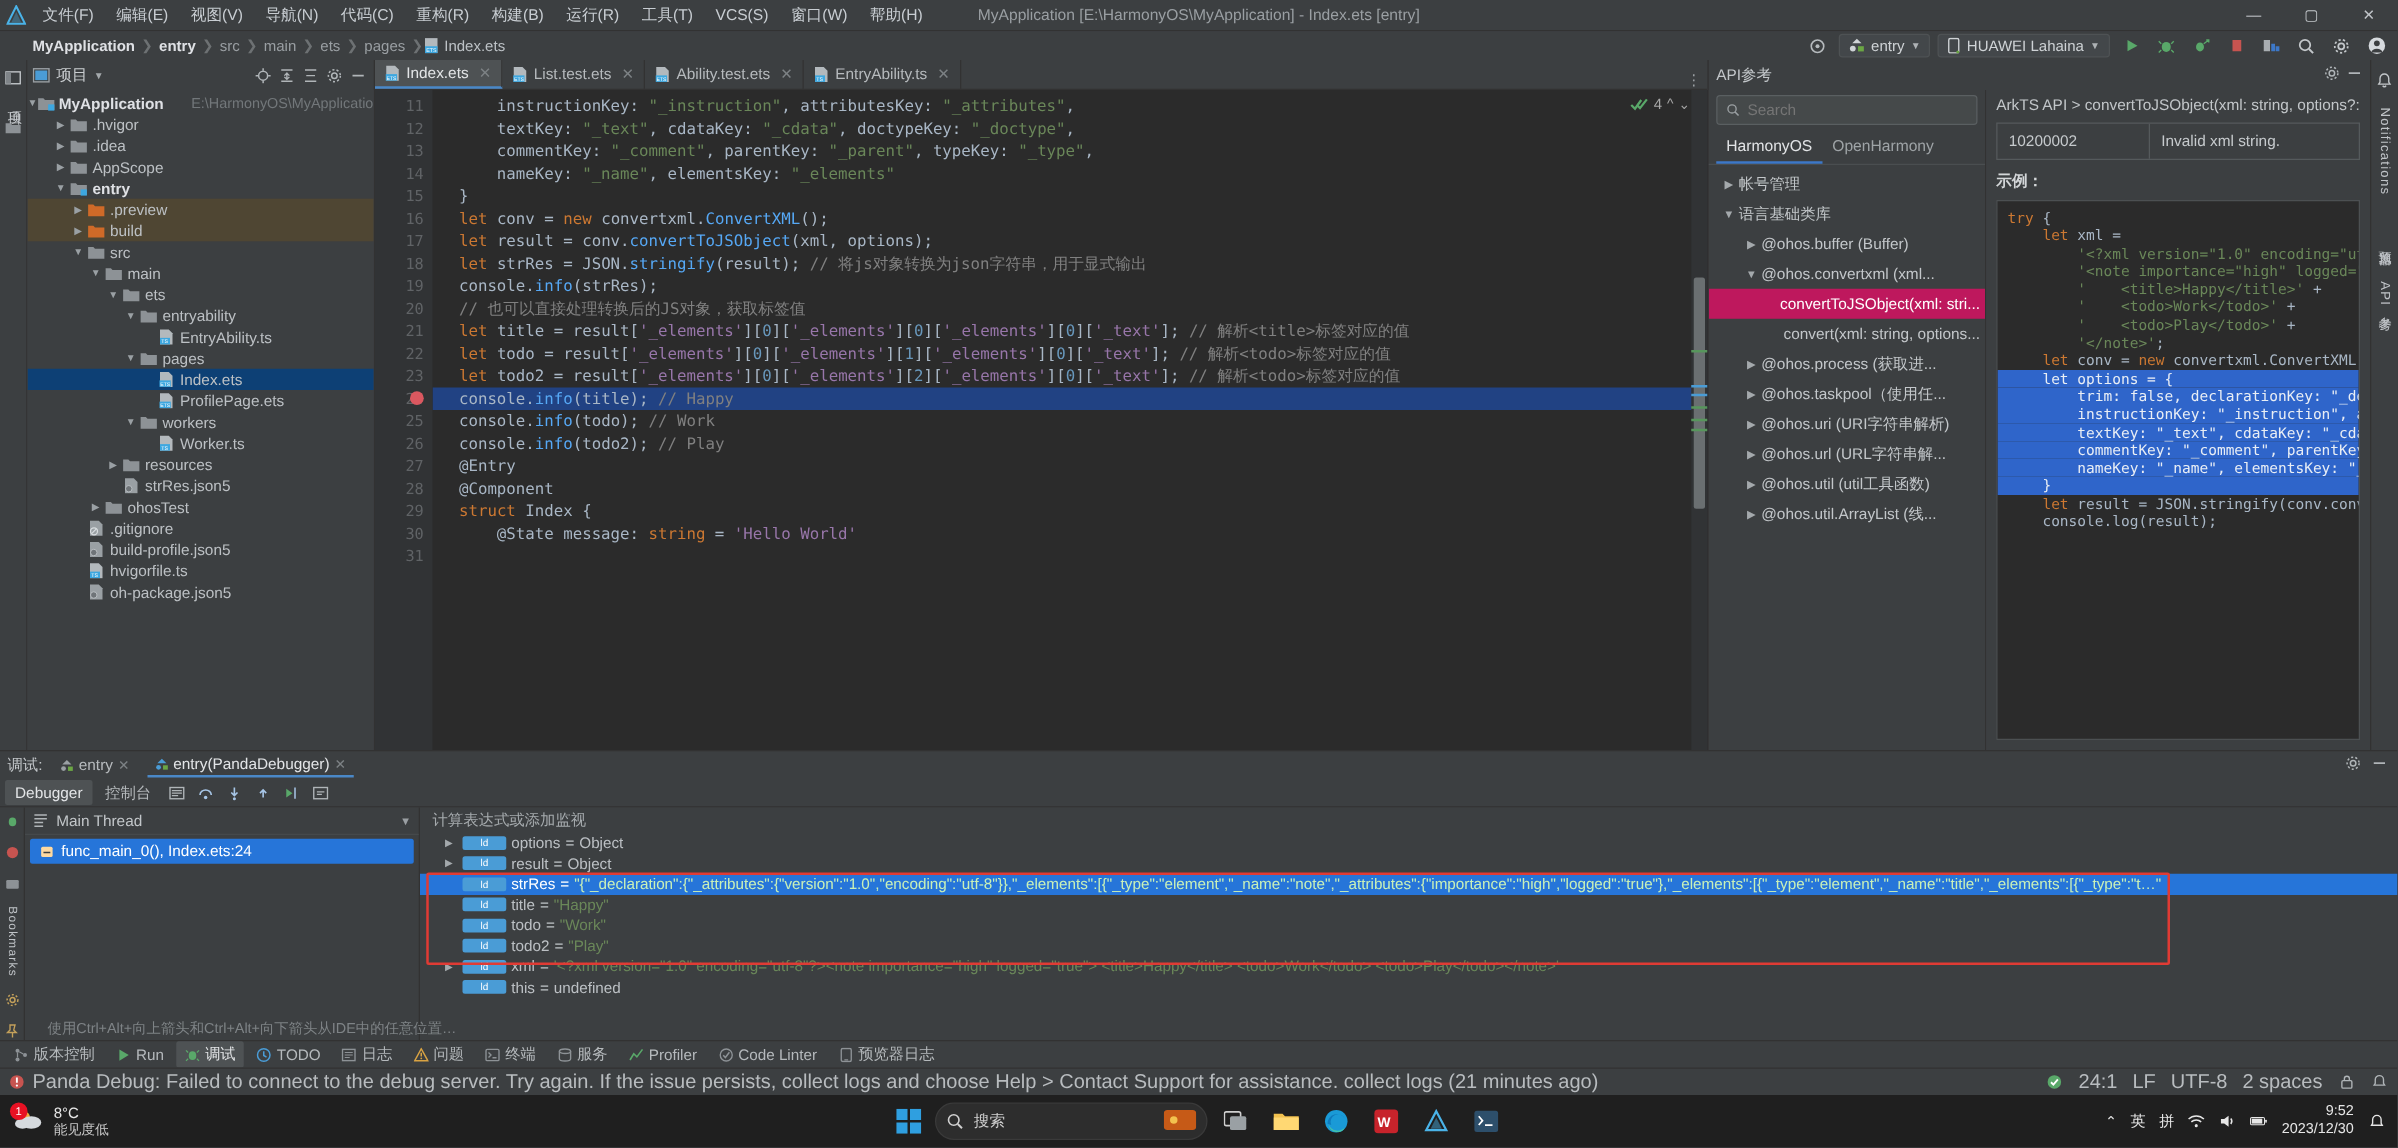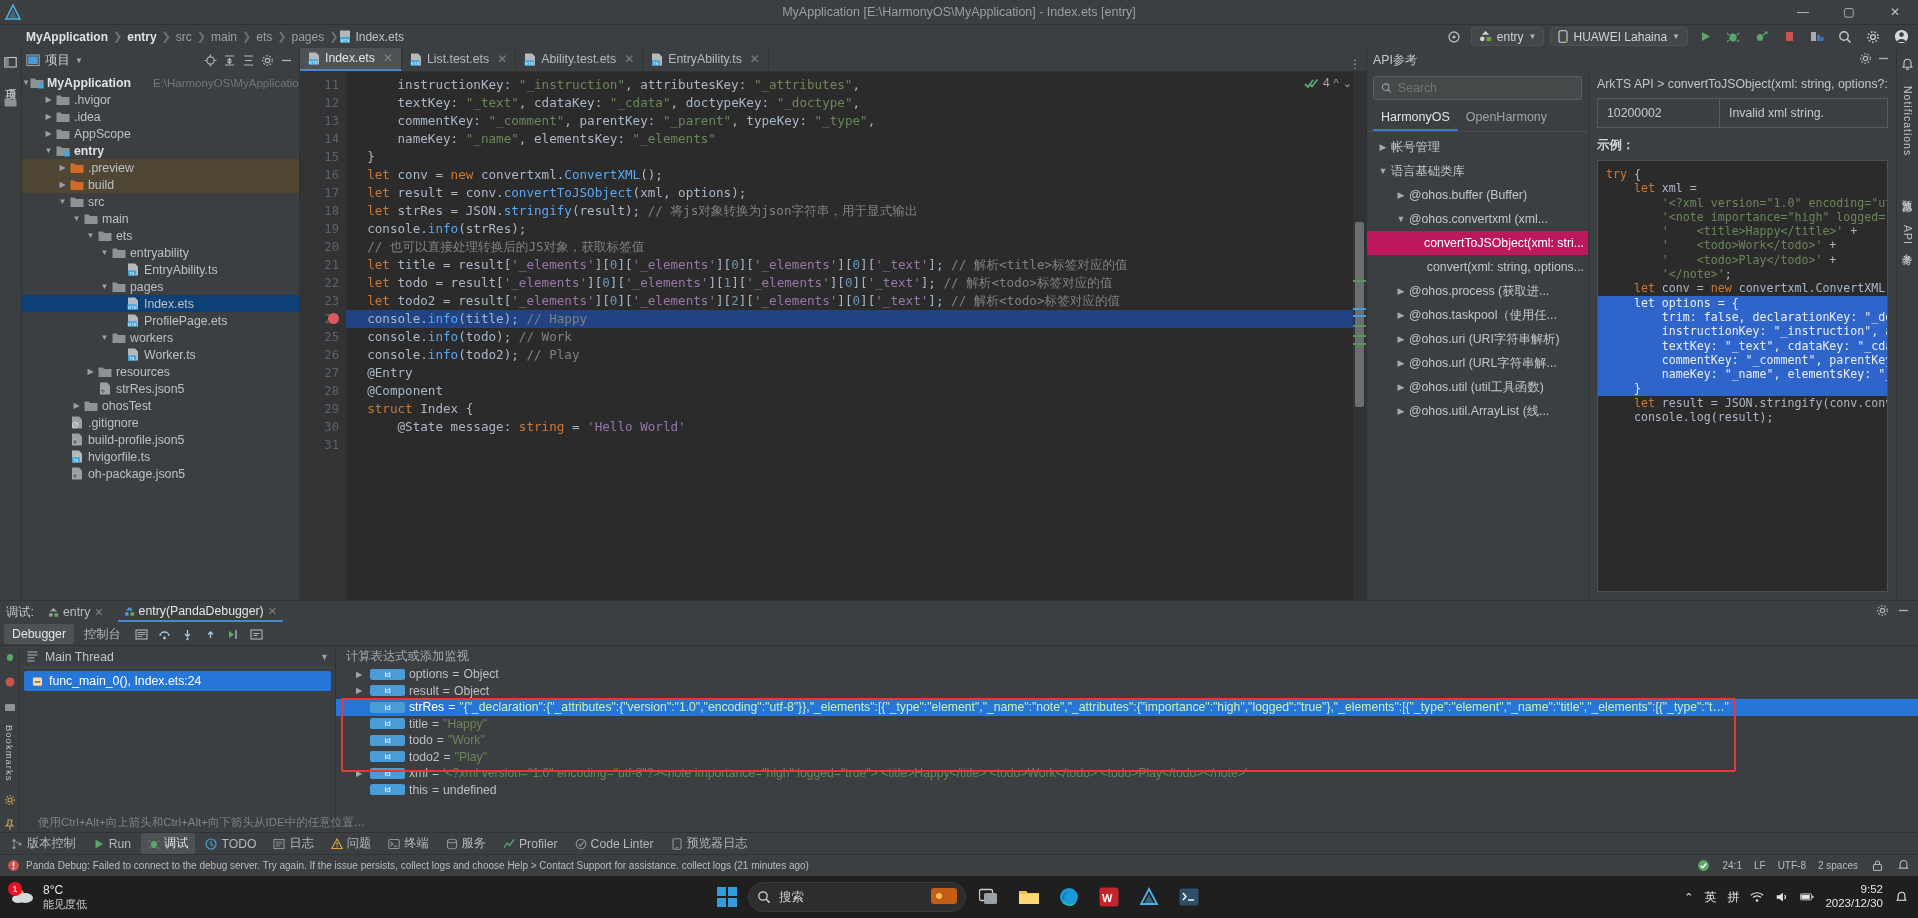--- a/index.html
+++ b/index.html
@@ -175,21 +175,21 @@
   .vrow.selrow .vval { color:#c9f0b8; }
   .redbox { position:absolute; border:2px solid #e03b34; border-radius:2px; pointer-events:none;}
   .hinttext { position:absolute; bottom:2px; left:10px; font-size:11.5px; color:#7e8386;}
 
   
   .twbar { height:22px; background:#3c3f41; border-top:1px solid #323232; display:flex; align-items:center; gap:3px; padding-left:4px; flex:0 0 22px;}
   .tw { display:flex; align-items:center; gap:4px; padding:2px 7px; font-size:12.2px; color:#b5b9bc;}
   .tw.active { background:#4e5254; color:#e3e5e7; border-radius:2px;}
 
   
-  .statusbar { height:22px; background:#3c3f41; display:flex; align-items:center; gap:6px; padding-left:6px; font-size:10px; color:#b8bcbf; flex:0 0 22px; border-top:1px solid #323232;}
+  .statusbar { height:22px; background:#3c3f41; display:flex; align-items:center; gap:6px; padding-left:6px; font-size:16px; color:#b8bcbf; flex:0 0 22px; border-top:1px solid #323232;}
   .statusbar .right { margin-left:auto; display:flex; align-items:center; gap:12px; padding-right:8px;}
   .sbicon { width:14px; height:14px; display:flex; align-items:center; justify-content:center;}
 
   
   .taskbar { height:42px; background:#1f1f1f; display:flex; align-items:center; flex:0 0 42px; position:relative;}
   .tbleft { display:flex; align-items:center; gap:8px; padding-left:10px; }
   .weather { display:flex; align-items:center; gap:7px; color:#e6e6e6; font-size:12px; }
   .weather .wtxt { line-height:1.15; }
   .tbcenter { position:absolute; left:50%; transform:translateX(-50%); display:flex; align-items:center; gap:6px;}
   .startbtn { width:30px; height:30px; display:flex; align-items:center; justify-content:center; border-radius:4px;}
@@ -205,20 +205,34 @@
 <body>
 
 <div class="app">
 
   <div class="titlebar">
     <div class="logo">
       <svg width="16" height="16" viewBox="0 0 16 16">
           <path d="M8 1 L15 15 L1 15 Z" fill="none" stroke="#4ab3e8" stroke-width="1.6"></path>
           <path d="M8 5.5 L12 14 L4 14 Z" fill="#4ab3e8" opacity="0.35"></path>
         </svg>
+    </div>
+    <div class="menu">
+      <div class="mi">文件(F)</div>
+      <div class="mi">编辑(E)</div>
+      <div class="mi">视图(V)</div>
+      <div class="mi">导航(N)</div>
+      <div class="mi">代码(C)</div>
+      <div class="mi">重构(R)</div>
+      <div class="mi">构建(B)</div>
+      <div class="mi">运行(R)</div>
+      <div class="mi">工具(T)</div>
+      <div class="mi">VCS(S)</div>
+      <div class="mi">窗口(W)</div>
+      <div class="mi">帮助(H)</div>
     </div>
     <div class="wintitle">MyApplication [E:\HarmonyOS\MyApplication] - Index.ets [entry]</div>
     <div class="winbtns">
       <div class="wb">—</div>
       <div class="wb">▢</div>
       <div class="wb close">✕</div>
     </div>
   </div>
 
   <div class="navbar">

